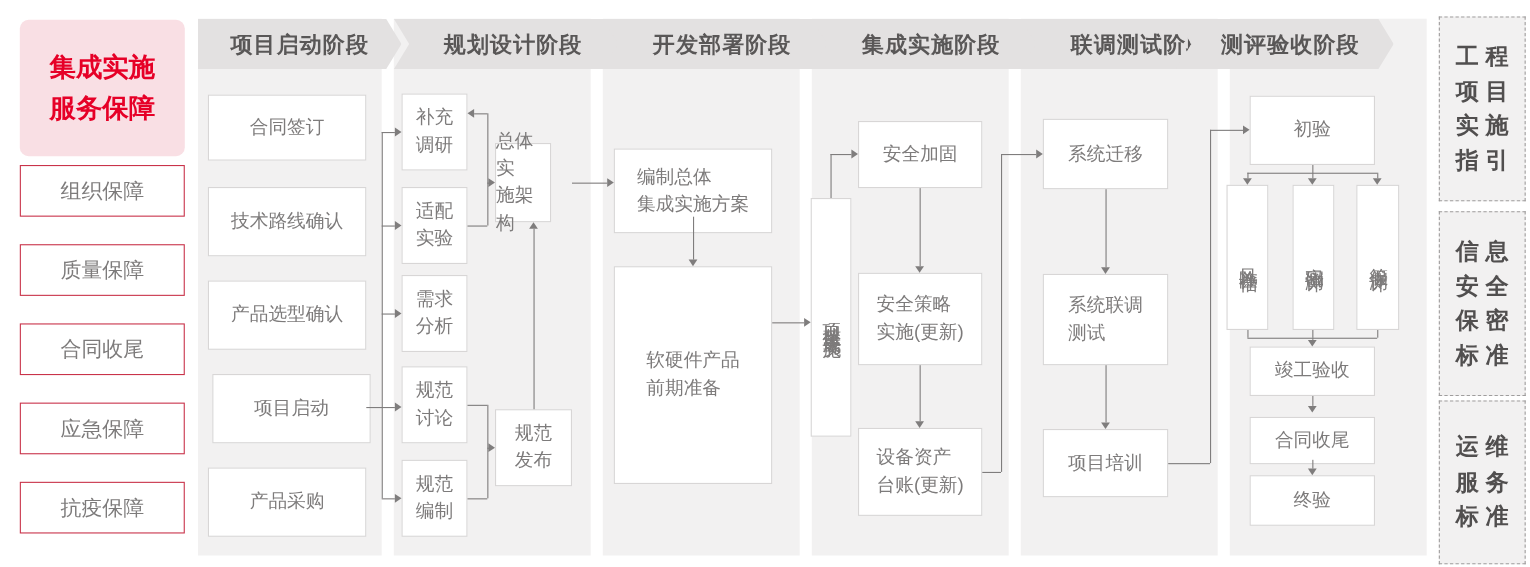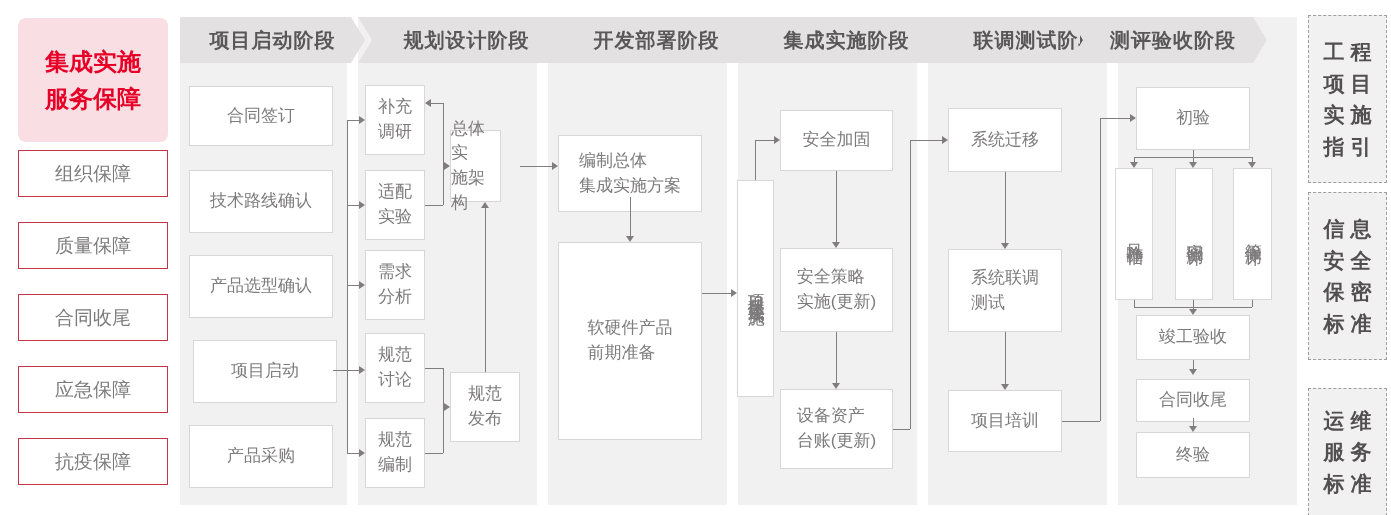--- a/index.html
+++ b/index.html
@@ -116,21 +116,21 @@
   <div class="box" style="left:1136px;top:432px;width:114px;height:46px">终验</div>
 
   <div class="std" style="top:15px;height:168px">工程
 项目
 实施
 指引</div>
   <div class="std" style="top:192px;height:168px">信息
 安全
 保密
 标准</div>
-  <div class="std" style="top:388px;height:128px">运维
+  <div class="std" style="top:364px;height:149px">运维
 服务
 标准</div>
 
   <div class="hl" style="left:333px;top:370px;width:26px"></div>
   <div class="vl" style="left:347px;top:120px;height:333px"></div>
   <div class="hl" style="left:347px;top:120px;width:12px"></div>
   <div class="ar" style="left:359px;top:116px"></div>
   <div class="hl" style="left:347px;top:205px;width:12px"></div>
   <div class="ar" style="left:359px;top:201px"></div>
   <div class="hl" style="left:347px;top:285px;width:12px"></div>

